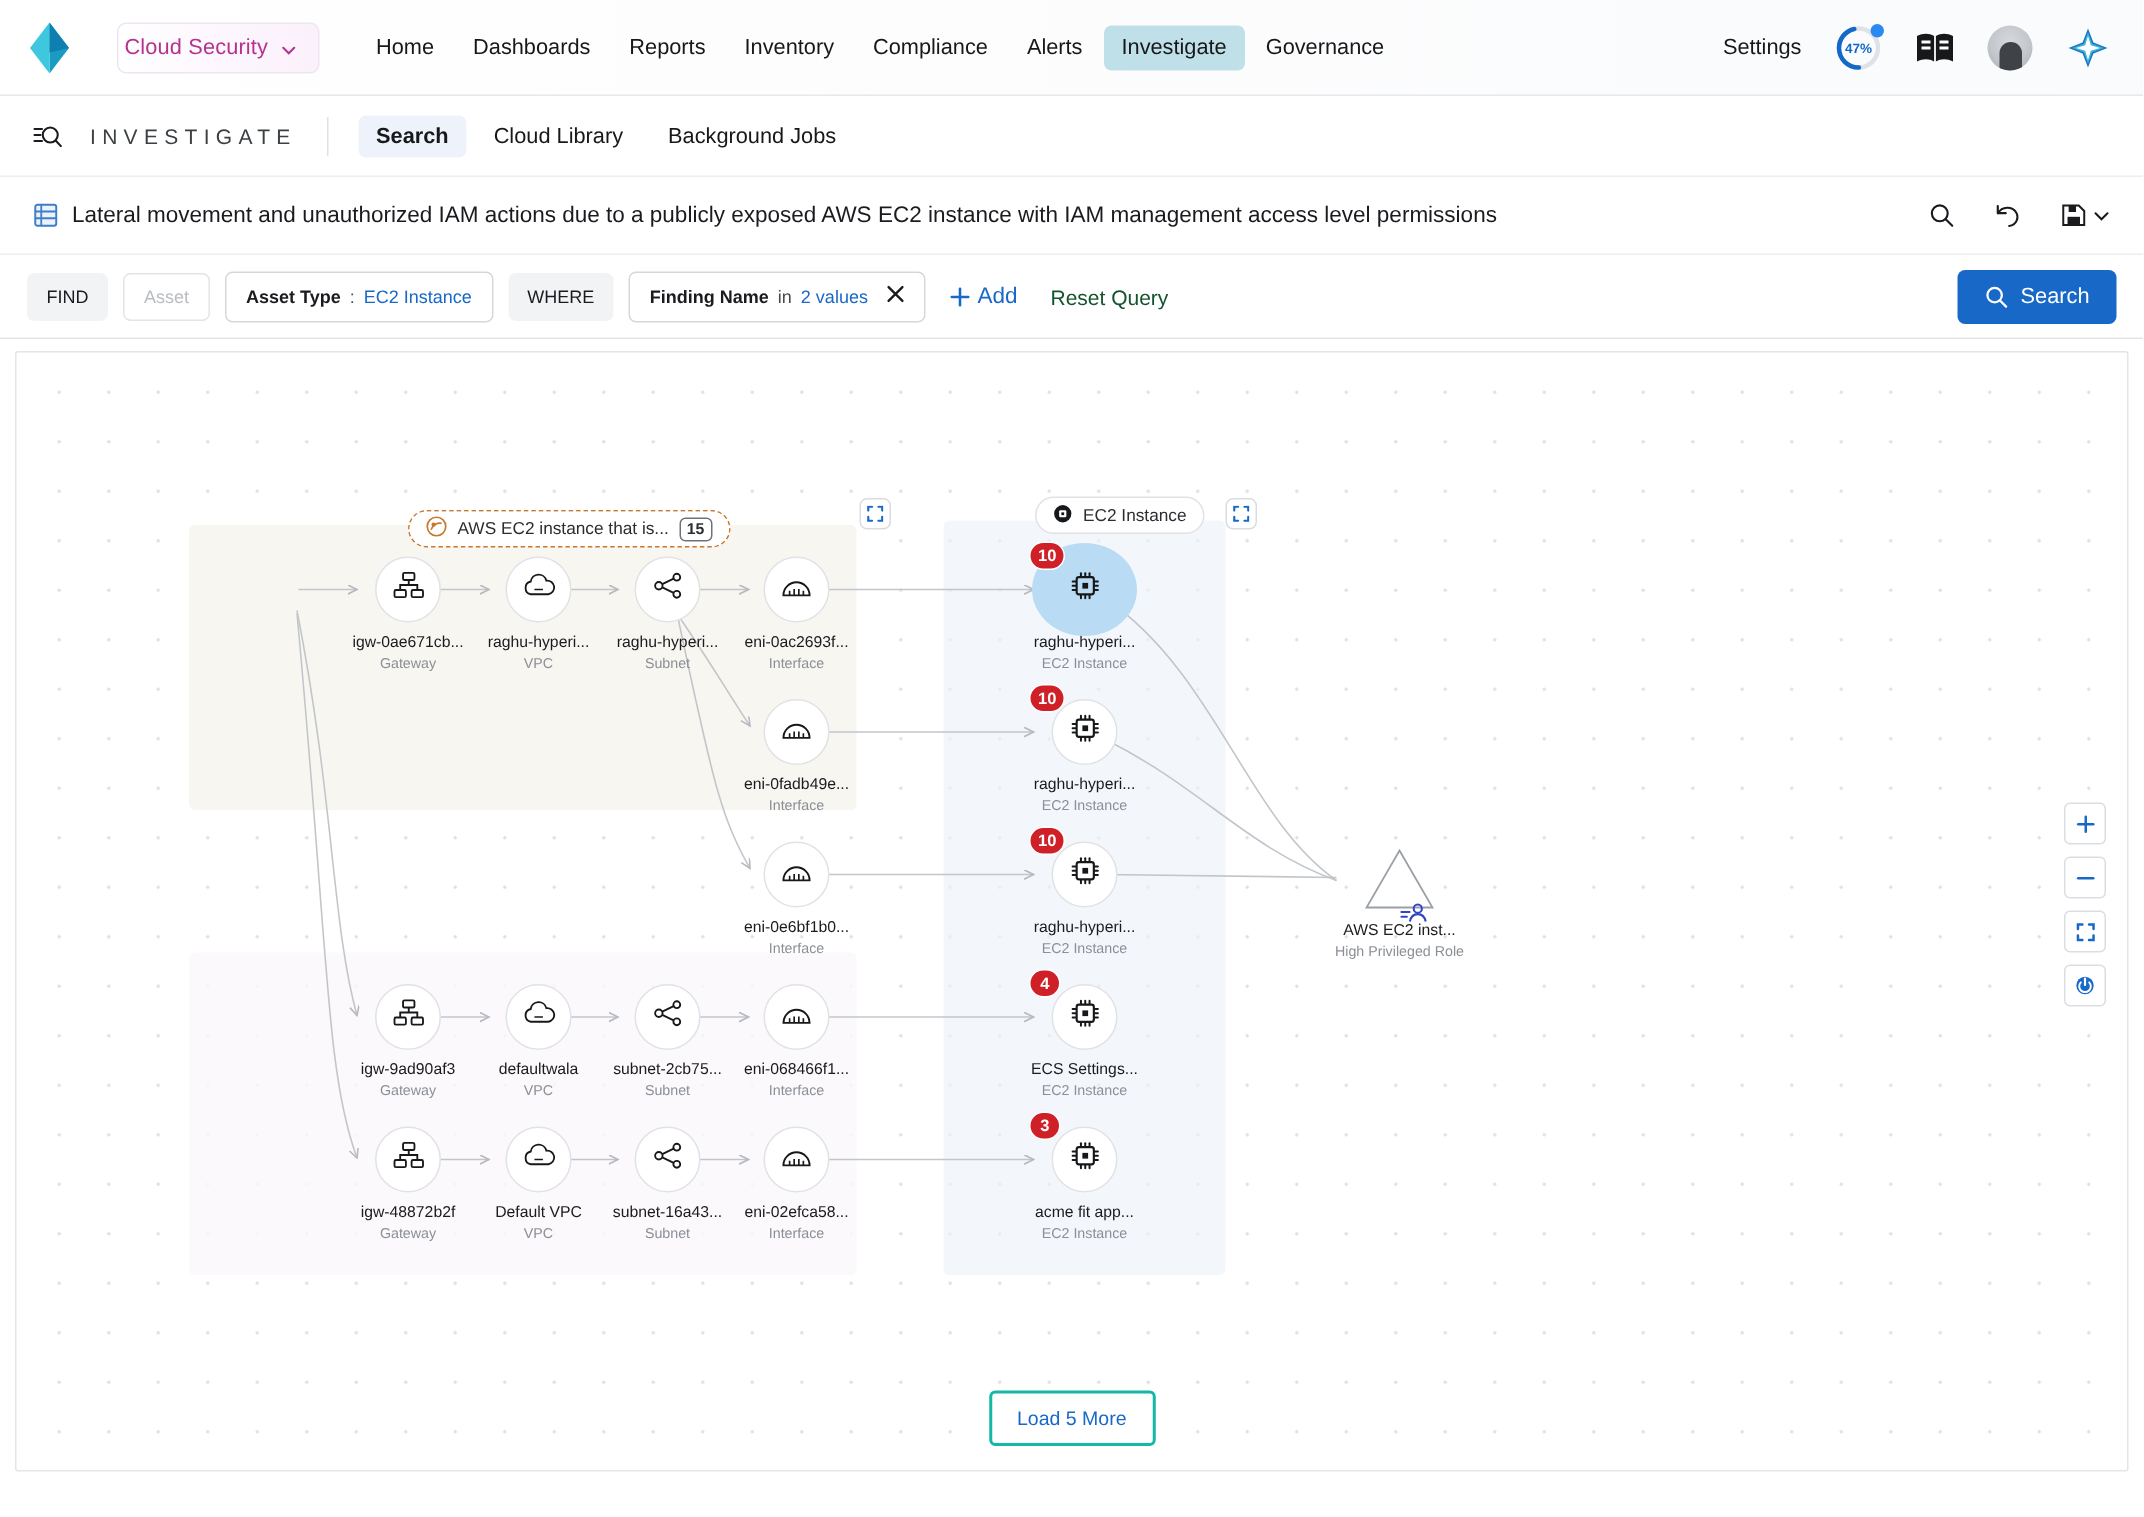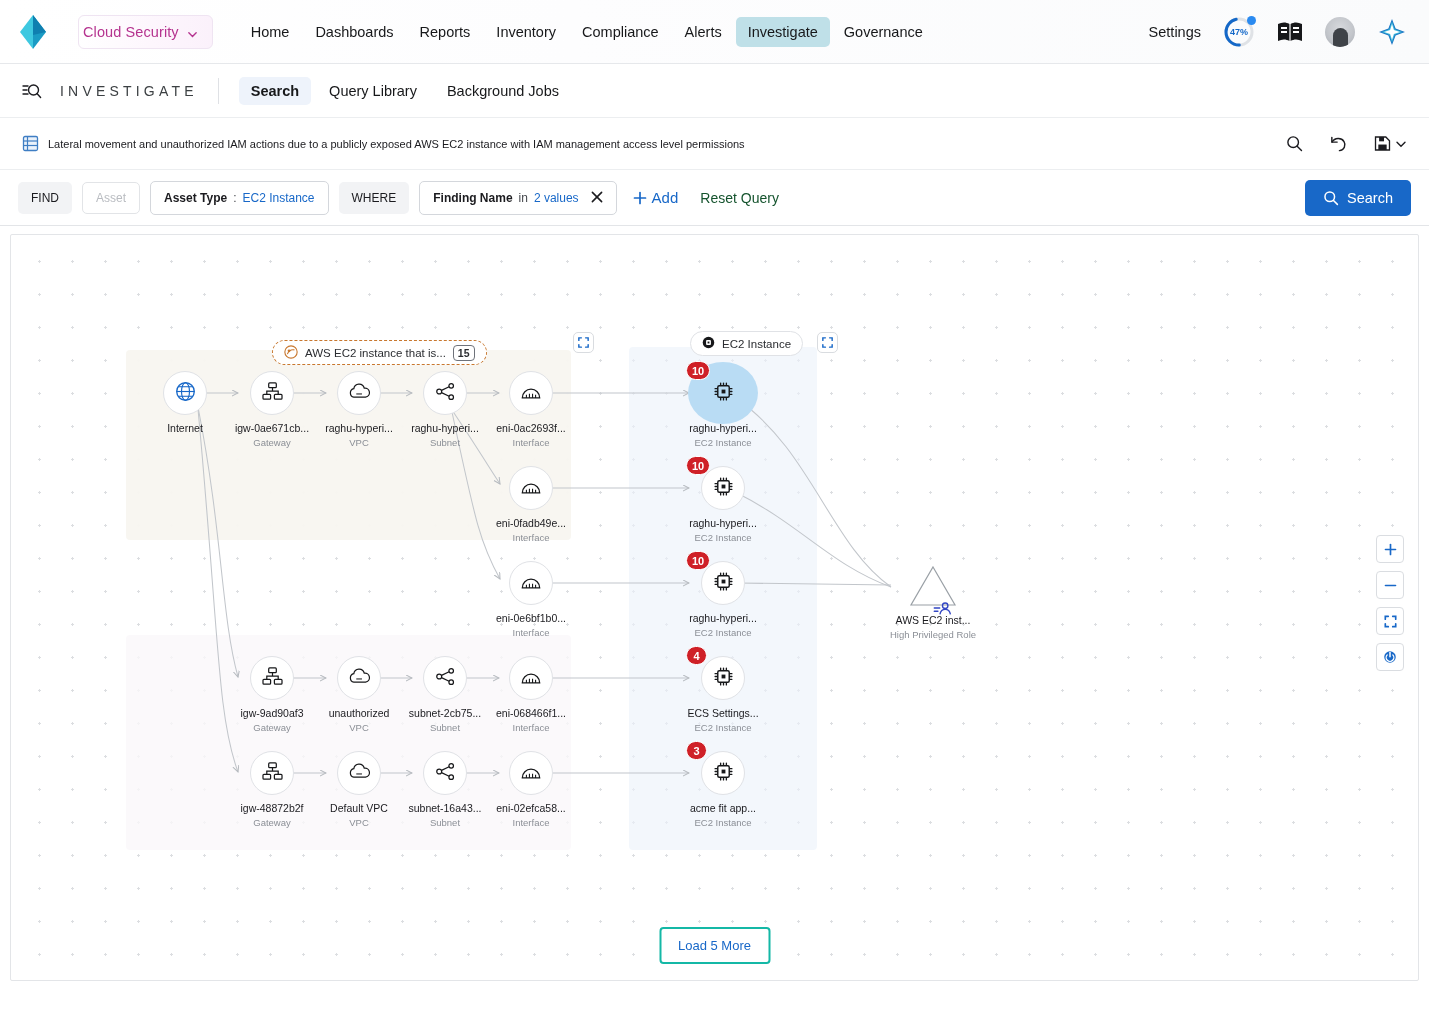--- a/index.html
+++ b/index.html
@@ -82,21 +82,21 @@
     color: #17181a; cursor: pointer; white-space: nowrap;
   }
   .subtab.active { background: #eef3fb; font-weight: bold; }
 
   
   .titlerow {
     height: 52px; display: flex; align-items: center;
     padding: 0 22px; border-bottom: 1px solid #eceef0; background: #fff;
   }
   .doc-icon { width: 17px; height: 17px; margin-right: 9px; flex: none; }
-  .query-title { font-size: 11px; color: #1b1b1f; white-space: nowrap; text-align: center; }
+  .query-title { font-size: 15px; color: #1b1b1f; white-space: nowrap; text-align: center; }
   .title-actions { margin-left: auto; display: flex; align-items: center; gap: 26px; }
   .ic-btn { cursor: pointer; display: flex; align-items: center; gap: 4px; }
 
   
   .qbar {
     height: 56px; display: flex; align-items: center; gap: 10px;
     padding: 0 18px; border-bottom: 1px solid #e3e5e8; background: #fff;
   }
   .chip {
     height: 32px; display: flex; align-items: center; gap: 6px;
@@ -294,21 +294,21 @@
       <line x1="15.2" y1="12.8" x2="18.6" y2="16.4" stroke="#1b1b1f" stroke-width="1.4" stroke-linecap="round"></line>
       <line x1="1" y1="5" x2="6" y2="5" stroke="#1b1b1f" stroke-width="1.4" stroke-linecap="round"></line>
       <line x1="1" y1="9" x2="5" y2="9" stroke="#1b1b1f" stroke-width="1.4" stroke-linecap="round"></line>
       <line x1="1" y1="13" x2="6" y2="13" stroke="#1b1b1f" stroke-width="1.4" stroke-linecap="round"></line>
     </svg>
   </span>
   <div class="inv-title">INVESTIGATE</div>
   <div class="vdiv"></div>
   <div class="subtabs">
     <div class="subtab active">Search</div>
-    <div class="subtab">Query Library</div>
+    <div class="subtab">Cloud Library</div>
     <div class="subtab">Background Jobs</div>
   </div>
 </div>
 
 <div class="titlerow">
   <span class="doc-icon">
     <svg viewBox="0 0 17 17" width="17" height="17">
       <rect x="1.5" y="1.5" width="14" height="14" rx="1.5" stroke="#3f7ec4" stroke-width="1.3" fill="#eaf2fb"></rect>
       <line x1="1.5" y1="6" x2="15.5" y2="6" stroke="#3f7ec4" stroke-width="1.2"></line>
       <line x1="1.5" y1="10.5" x2="15.5" y2="10.5" stroke="#3f7ec4" stroke-width="1.2"></line>
@@ -455,35 +455,20 @@
         <line x1="535" y1="538" x2="678" y2="538"></line>
       </g>
       <g stroke="#c2c6cb" stroke-width="1.05" fill="none">
 
         <path d="M726 164 C800 215 820 310 880 352"></path>
         <path d="M726 258 C790 290 820 330 880 352"></path>
         <path d="M726 348 L880 350"></path>
       </g>
     </svg>
 
-    <div class="node" style="left:114px; top:136px;">
-      <div class="circle">
-        <span class="inner">
-          <svg viewBox="0 0 22 22" width="21" height="21">
-            <circle cx="11" cy="11" r="9.2" stroke="#1868c8" stroke-width="1.4" fill="none"></circle>
-            <ellipse cx="11" cy="11" rx="4.2" ry="9.2" stroke="#1868c8" stroke-width="1.2" fill="none"></ellipse>
-            <line x1="1.8" y1="11" x2="20.2" y2="11" stroke="#1868c8" stroke-width="1.2"></line>
-            <line x1="3" y1="6" x2="19" y2="6" stroke="#1868c8" stroke-width="1.1"></line>
-            <line x1="3" y1="16" x2="19" y2="16" stroke="#1868c8" stroke-width="1.1"></line>
-          </svg>
-        </span>
-      </div>
-      <div class="nlabel">Internet</div>
-      <div class="nsub"></div>
-    </div>
 
     <div class="node" style="left:201px; top:136px;">
       <div class="circle">
         <span class="inner">
           <svg viewBox="0 0 22 20" width="21" height="19">
             <rect x="7" y="1" width="8" height="5" rx="1" stroke="#17181a" stroke-width="1.3" fill="none"></rect>
             <rect x="1" y="13" width="8" height="5" rx="1" stroke="#17181a" stroke-width="1.3" fill="none"></rect>
             <rect x="13" y="13" width="8" height="5" rx="1" stroke="#17181a" stroke-width="1.3" fill="none"></rect>
             <path d="M11 6 V9.5 M5 13 V9.5 H17 V13" stroke="#17181a" stroke-width="1.3" fill="none"></path>
           </svg>
@@ -690,21 +675,21 @@
 
     <div class="node" style="left:288px; top:421px;">
       <div class="circle">
         <span class="inner">
           <svg viewBox="0 0 24 18" width="23" height="17">
             <path d="M6 15 A4.6 4.6 0 0 1 6 6 A5.6 5.6 0 0 1 17 5.4 A4.4 4.4 0 0 1 18.4 15 Z" stroke="#17181a" stroke-width="1.3" fill="none"></path>
             <path d="M8.6 11.6 h6" stroke="#17181a" stroke-width="1.1"></path>
           </svg>
         </span>
       </div>
-      <div class="nlabel">unauthorized</div>
+      <div class="nlabel">defaultwala</div>
       <div class="nsub">VPC</div>
     </div>
 
     <div class="node" style="left:374px; top:421px;">
       <div class="circle">
         <span class="inner">
           <svg viewBox="0 0 22 20" width="21" height="19">
             <circle cx="4.4" cy="10" r="2.6" stroke="#17181a" stroke-width="1.3" fill="none"></circle>
             <circle cx="17" cy="4" r="2.4" stroke="#17181a" stroke-width="1.3" fill="none"></circle>
             <circle cx="17" cy="16" r="2.4" stroke="#17181a" stroke-width="1.3" fill="none"></circle>

